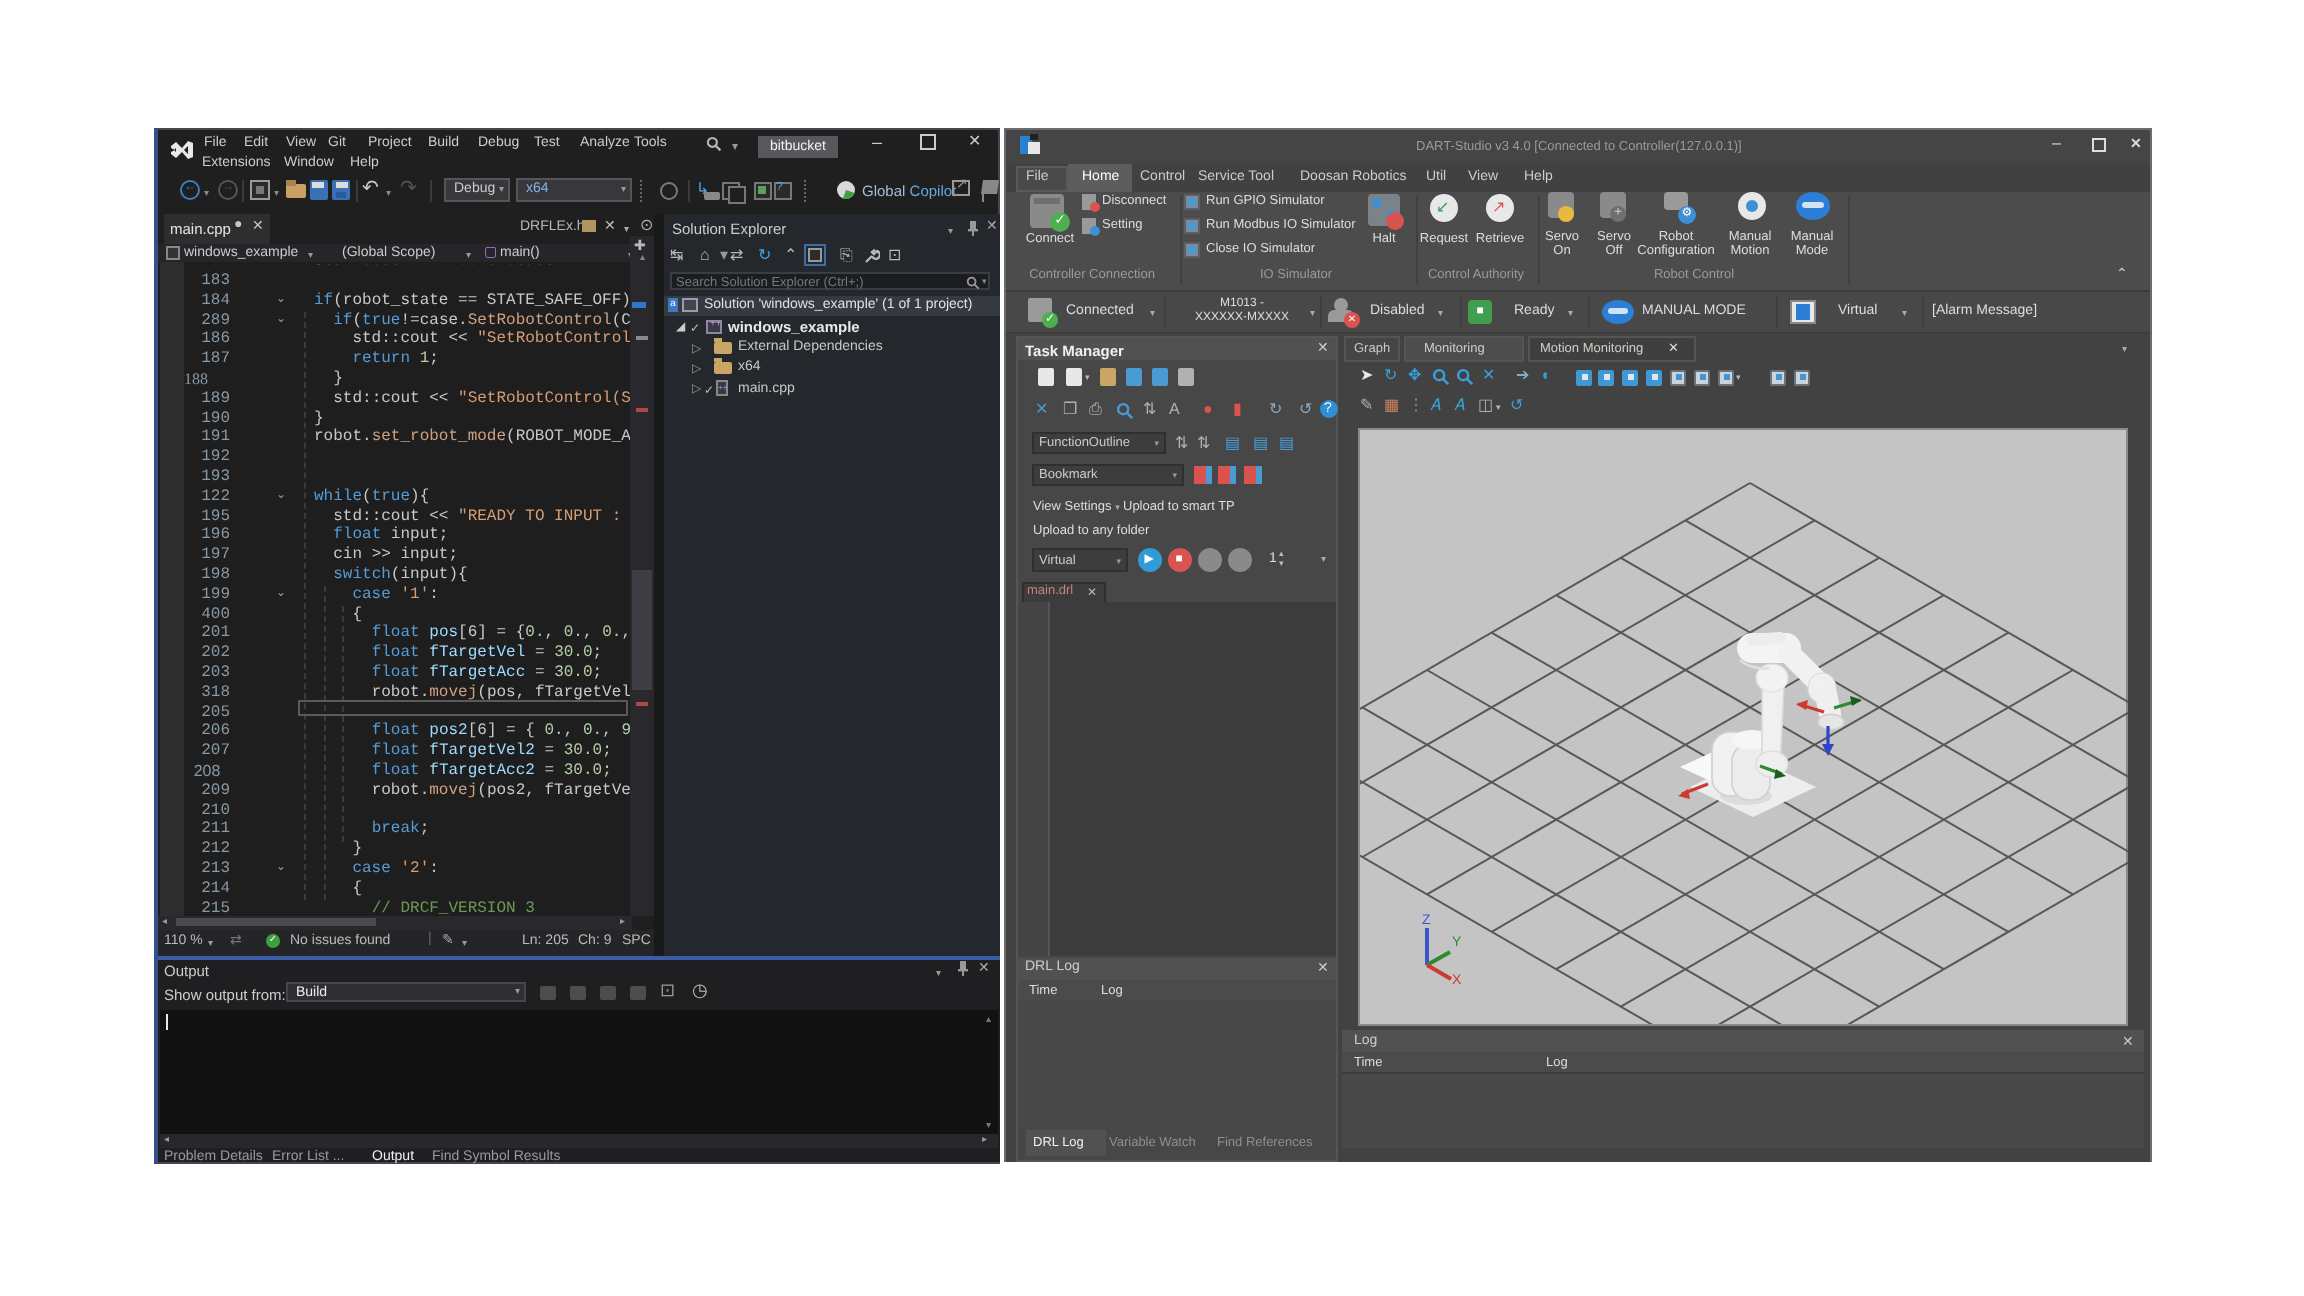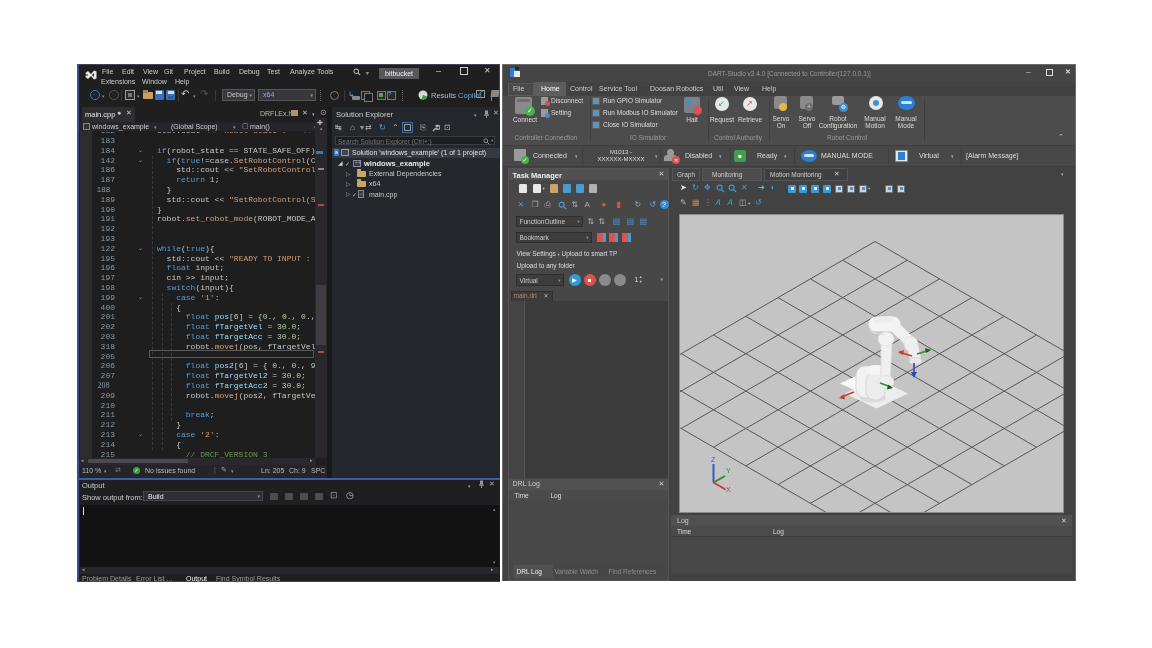--- a/index.html
+++ b/index.html
@@ -67,21 +67,21 @@
     <div class="a" style="left:285px;top:28px;width:9px;height:9px;border:1px solid #777;background:#1f1f1f"></div>
 <div class="a" style="left:298px;top:26px;width:9px;height:9px;border:1px solid #777;background:#2a2a2a"></div>
     <div class="a" style="left:300px;top:28px;width:4px;height:4px;background:#5aa05a"></div>
 <div class="a" style="left:308px;top:26px;width:9px;height:9px;border:1px solid #777;background:#2a2a2a"></div>
     <div class="a" style="left:309px;top:26px;font-size:6px;color:#58a6e8">?</div>
 <div class="a" style="left:323px;top:25px;width:3px;height:11px;border-left:1px dotted #666"></div>
 <svg class="a" style="left:339px;top:25px" width="10" height="10">
       <circle cx="5" cy="5" r="4.5" fill="#d8d8d8"></circle>
       <path d="M5 5 L9.3 6.5 A4.5 4.5 0 0 1 3.5 9.2 Z" fill="#3fa045"></path>
     </svg>
-<div class="a" style="left:352px;top:26px;font-size:7.5px"><span style="color:#a8bcd8">Results</span> <span style="color:#64a8e0">Copilot</span></div>
+<div class="a" style="left:352px;top:26px;font-size:7.5px"><span style="color:#a8bcd8">Global</span> <span style="color:#64a8e0">Copilot</span></div>
 <div class="a" style="left:397px;top:25px;width:9px;height:8px;border:1px solid #999"></div>
     <div class="a" style="left:399px;top:23px;font-size:7px;color:#999">↗</div>
 <div class="a" style="left:412px;top:25px;width:8px;height:7px;background:#888;transform:skewX(-8deg)"></div>
     <div class="a" style="left:412px;top:31px;width:1px;height:5px;background:#888"></div>
 <div class="a" style="left:0;top:42px;width:421px;height:15px;background:#1f1f1f"></div>
 <div class="a" style="left:3px;top:42px;width:53px;height:15px;background:#2e2e30"></div>
 <div class="a" style="left:6px;top:45px;font-size:7.5px;color:#e4e4e4">main.cpp</div>
 <div class="a" style="left:38px;top:44px;font-size:7px;color:#c8c8c8">●</div>
 <div class="a" style="left:47px;top:44px;font-size:7px;color:#c8c8c8">✕</div>
 <div class="a" style="left:181px;top:45px;font-size:7px;color:#b8b8b8">DRFLEx.h</div>
@@ -101,28 +101,28 @@
 <div class="a" style="left:239px;top:56px;font-size:8px;color:#aaa">✚</div>
 <div class="a" style="left:0;top:66px;width:236px;height:327px;background:#1e1e1e;overflow:hidden"></div>
 <div class="a" style="left:1px;top:66px;width:12px;height:327px;background:#2d2d2d"></div>
 <div class="a" style="left:0;top:66.5px;width:248px;height:327px;overflow:hidden">
 <div class="a" style="left:13px;top:-5.3px;width:23px;text-align:right;font-size:8px;font-family:'Liberation Mono',monospace;color:#8899a6;line-height:9.8px">182</div>
 <div class="a" style="left:63.6px;top:-5.3px;font-size:8px;font-family:'Liberation Mono',monospace;line-height:9.8px;white-space:pre">   <span style="color:#c8c8c8">std::cout &lt;&lt; </span><span style="color:#d69d74">"Robot State : "</span><span style="color:#c8c8c8"> &lt;&lt; to_</span></div>
 <div class="a" style="left:13px;top:4.5px;width:23px;text-align:right;font-size:8px;font-family:'Liberation Mono',monospace;color:#8899a6;line-height:9.8px">183</div>
 <div class="a" style="left:13px;top:14.3px;width:23px;text-align:right;font-size:8px;font-family:'Liberation Mono',monospace;color:#8899a6;line-height:9.8px">184</div>
 <div class="a" style="left:59px;top:14.3px;font-size:6px;color:#9a9a9a;line-height:9.8px">⌄</div>
 <div class="a" style="left:63.6px;top:14.3px;font-size:8px;font-family:'Liberation Mono',monospace;line-height:9.8px;white-space:pre">   <span style="color:#569cd6">if</span><span style="color:#c8c8c8">(robot_state == STATE_SAFE_OFF){</span></div>
-<div class="a" style="left:13px;top:24.1px;width:23px;text-align:right;font-size:8px;font-family:'Liberation Mono',monospace;color:#8899a6;line-height:9.8px">142</div>
+<div class="a" style="left:13px;top:24.1px;width:23px;text-align:right;font-size:8px;font-family:'Liberation Mono',monospace;color:#8899a6;line-height:9.8px">289</div>
 <div class="a" style="left:59px;top:24.1px;font-size:6px;color:#9a9a9a;line-height:9.8px">⌄</div>
 <div class="a" style="left:63.6px;top:24.1px;font-size:8px;font-family:'Liberation Mono',monospace;line-height:9.8px;white-space:pre">     <span style="color:#569cd6">if</span><span style="color:#c8c8c8">(</span><span style="color:#569cd6">true</span><span style="color:#c8c8c8">!=case.</span><span style="color:#cfa080">SetRobotControl</span><span style="color:#c8c8c8">(CON</span></div>
 <div class="a" style="left:13px;top:33.9px;width:23px;text-align:right;font-size:8px;font-family:'Liberation Mono',monospace;color:#8899a6;line-height:9.8px">186</div>
 <div class="a" style="left:63.6px;top:33.9px;font-size:8px;font-family:'Liberation Mono',monospace;line-height:9.8px;white-space:pre">       <span style="color:#c8c8c8">std::cout &lt;&lt; </span><span style="color:#d69d74">"SetRobotControl(Se</span></div>
 <div class="a" style="left:13px;top:43.7px;width:23px;text-align:right;font-size:8px;font-family:'Liberation Mono',monospace;color:#8899a6;line-height:9.8px">187</div>
 <div class="a" style="left:63.6px;top:43.7px;font-size:8px;font-family:'Liberation Mono',monospace;line-height:9.8px;white-space:pre">       <span style="color:#569cd6">return </span><span style="color:#b5cea8">1</span><span style="color:#c8c8c8">;</span></div>
-<div class="a" style="left:13px;top:53.5px;width:23px;text-align:center;font-size:8px;font-family:Liberation Sans, sans-serif;color:#8899a6;line-height:9.8px">188</div>
+<div class="a" style="left:13px;top:53.5px;width:23px;text-align:left;font-size:8px;font-family:Liberation Serif, serif;color:#8899a6;line-height:9.8px">188</div>
 <div class="a" style="left:63.6px;top:53.5px;font-size:8px;font-family:'Liberation Mono',monospace;line-height:9.8px;white-space:pre">     <span style="color:#c8c8c8">}</span></div>
 <div class="a" style="left:13px;top:63.3px;width:23px;text-align:right;font-size:8px;font-family:'Liberation Mono',monospace;color:#8899a6;line-height:9.8px">189</div>
 <div class="a" style="left:63.6px;top:63.3px;font-size:8px;font-family:'Liberation Mono',monospace;line-height:9.8px;white-space:pre">     <span style="color:#c8c8c8">std::cout &lt;&lt; </span><span style="color:#d69d74">"SetRobotControl(Serv</span></div>
 <div class="a" style="left:13px;top:73.1px;width:23px;text-align:right;font-size:8px;font-family:'Liberation Mono',monospace;color:#8899a6;line-height:9.8px">190</div>
 <div class="a" style="left:63.6px;top:73.1px;font-size:8px;font-family:'Liberation Mono',monospace;line-height:9.8px;white-space:pre">   <span style="color:#c8c8c8">}</span></div>
 <div class="a" style="left:13px;top:82.9px;width:23px;text-align:right;font-size:8px;font-family:'Liberation Mono',monospace;color:#8899a6;line-height:9.8px">191</div>
 <div class="a" style="left:63.6px;top:82.9px;font-size:8px;font-family:'Liberation Mono',monospace;line-height:9.8px;white-space:pre">   <span style="color:#c8c8c8">robot.</span><span style="color:#cfa080">set_robot_mode</span><span style="color:#c8c8c8">(ROBOT_MODE_AUTO</span></div>
 <div class="a" style="left:13px;top:92.7px;width:23px;text-align:right;font-size:8px;font-family:'Liberation Mono',monospace;color:#8899a6;line-height:9.8px">192</div>
 <div class="a" style="left:13px;top:102.5px;width:23px;text-align:right;font-size:8px;font-family:'Liberation Mono',monospace;color:#8899a6;line-height:9.8px">193</div>
 <div class="a" style="left:13px;top:112.3px;width:23px;text-align:right;font-size:8px;font-family:'Liberation Mono',monospace;color:#8899a6;line-height:9.8px">122</div>
@@ -147,21 +147,21 @@
 <div class="a" style="left:63.6px;top:190.7px;font-size:8px;font-family:'Liberation Mono',monospace;line-height:9.8px;white-space:pre">         <span style="color:#569cd6">float</span><span style="color:#c8c8c8"> </span><span style="color:#9cdcfe">fTargetVel</span><span style="color:#c8c8c8"> = </span><span style="color:#b5cea8">30.0</span><span style="color:#c8c8c8">;</span></div>
 <div class="a" style="left:13px;top:200.5px;width:23px;text-align:right;font-size:8px;font-family:'Liberation Mono',monospace;color:#8899a6;line-height:9.8px">203</div>
 <div class="a" style="left:63.6px;top:200.5px;font-size:8px;font-family:'Liberation Mono',monospace;line-height:9.8px;white-space:pre">         <span style="color:#569cd6">float</span><span style="color:#c8c8c8"> </span><span style="color:#9cdcfe">fTargetAcc</span><span style="color:#c8c8c8"> = </span><span style="color:#b5cea8">30.0</span><span style="color:#c8c8c8">;</span></div>
 <div class="a" style="left:13px;top:210.3px;width:23px;text-align:right;font-size:8px;font-family:'Liberation Mono',monospace;color:#8899a6;line-height:9.8px">318</div>
 <div class="a" style="left:63.6px;top:210.3px;font-size:8px;font-family:'Liberation Mono',monospace;line-height:9.8px;white-space:pre">         <span style="color:#c8c8c8">robot.</span><span style="color:#cfa080">movej</span><span style="color:#c8c8c8">(pos, fTargetVel, f</span></div>
 <div class="a" style="left:13px;top:220.1px;width:23px;text-align:right;font-size:8px;font-family:'Liberation Mono',monospace;color:#8899a6;line-height:9.8px">205</div>
 <div class="a" style="left:13px;top:229.9px;width:23px;text-align:right;font-size:8px;font-family:'Liberation Mono',monospace;color:#8899a6;line-height:9.8px">206</div>
 <div class="a" style="left:63.6px;top:229.9px;font-size:8px;font-family:'Liberation Mono',monospace;line-height:9.8px;white-space:pre">         <span style="color:#569cd6">float</span><span style="color:#c8c8c8"> </span><span style="color:#9cdcfe">pos2</span><span style="color:#c8c8c8">[6] = { </span><span style="color:#b5cea8">0.</span><span style="color:#c8c8c8">, </span><span style="color:#b5cea8">0.</span><span style="color:#c8c8c8">, </span><span style="color:#b5cea8">90.</span><span style="color:#c8c8c8">,</span></div>
 <div class="a" style="left:13px;top:239.7px;width:23px;text-align:right;font-size:8px;font-family:'Liberation Mono',monospace;color:#8899a6;line-height:9.8px">207</div>
 <div class="a" style="left:63.6px;top:239.7px;font-size:8px;font-family:'Liberation Mono',monospace;line-height:9.8px;white-space:pre">         <span style="color:#569cd6">float</span><span style="color:#c8c8c8"> </span><span style="color:#9cdcfe">fTargetVel2</span><span style="color:#c8c8c8"> = </span><span style="color:#b5cea8">30.0</span><span style="color:#c8c8c8">;</span></div>
-<div class="a" style="left:13px;top:249.5px;width:23px;text-align:center;font-size:8px;font-family:Liberation Serif, serif;color:#8899a6;line-height:9.8px">208</div>
+<div class="a" style="left:13px;top:249.5px;width:23px;text-align:center;font-size:8px;font-family:Liberation Sans, sans-serif;color:#8899a6;line-height:9.8px">208</div>
 <div class="a" style="left:63.6px;top:249.5px;font-size:8px;font-family:'Liberation Mono',monospace;line-height:9.8px;white-space:pre">         <span style="color:#569cd6">float</span><span style="color:#c8c8c8"> </span><span style="color:#9cdcfe">fTargetAcc2</span><span style="color:#c8c8c8"> = </span><span style="color:#b5cea8">30.0</span><span style="color:#c8c8c8">;</span></div>
 <div class="a" style="left:13px;top:259.3px;width:23px;text-align:right;font-size:8px;font-family:'Liberation Mono',monospace;color:#8899a6;line-height:9.8px">209</div>
 <div class="a" style="left:63.6px;top:259.3px;font-size:8px;font-family:'Liberation Mono',monospace;line-height:9.8px;white-space:pre">         <span style="color:#c8c8c8">robot.</span><span style="color:#cfa080">movej</span><span style="color:#c8c8c8">(pos2, fTargetVel2,</span></div>
 <div class="a" style="left:13px;top:269.1px;width:23px;text-align:right;font-size:8px;font-family:'Liberation Mono',monospace;color:#8899a6;line-height:9.8px">210</div>
 <div class="a" style="left:13px;top:278.9px;width:23px;text-align:right;font-size:8px;font-family:'Liberation Mono',monospace;color:#8899a6;line-height:9.8px">211</div>
 <div class="a" style="left:63.6px;top:278.9px;font-size:8px;font-family:'Liberation Mono',monospace;line-height:9.8px;white-space:pre">         <span style="color:#569cd6">break</span><span style="color:#c8c8c8">;</span></div>
 <div class="a" style="left:13px;top:288.7px;width:23px;text-align:right;font-size:8px;font-family:'Liberation Mono',monospace;color:#8899a6;line-height:9.8px">212</div>
 <div class="a" style="left:63.6px;top:288.7px;font-size:8px;font-family:'Liberation Mono',monospace;line-height:9.8px;white-space:pre">       <span style="color:#c8c8c8">}</span></div>
 <div class="a" style="left:13px;top:298.5px;width:23px;text-align:right;font-size:8px;font-family:'Liberation Mono',monospace;color:#8899a6;line-height:9.8px">213</div>
 <div class="a" style="left:59px;top:298.5px;font-size:6px;color:#9a9a9a;line-height:9.8px">⌄</div>

